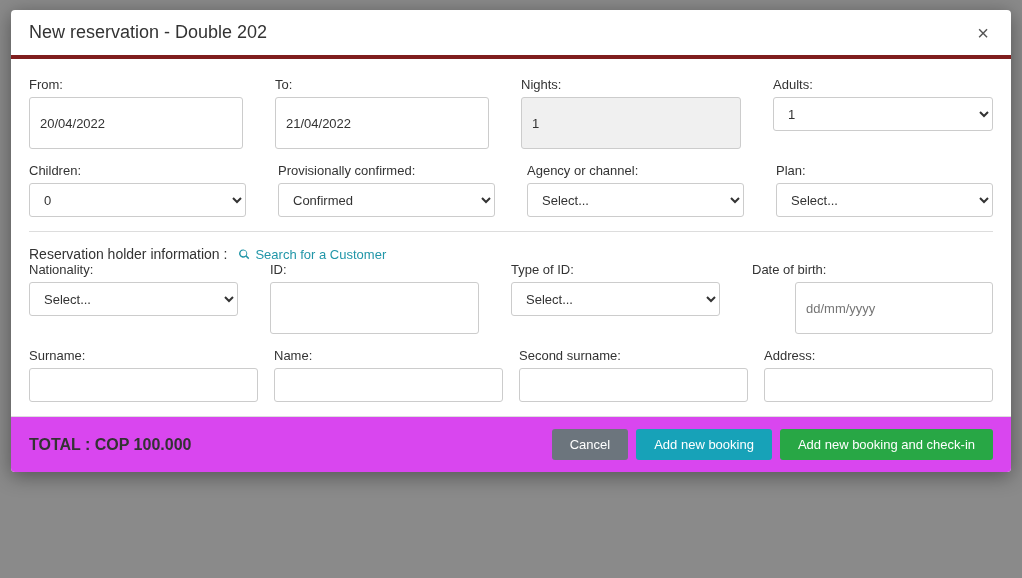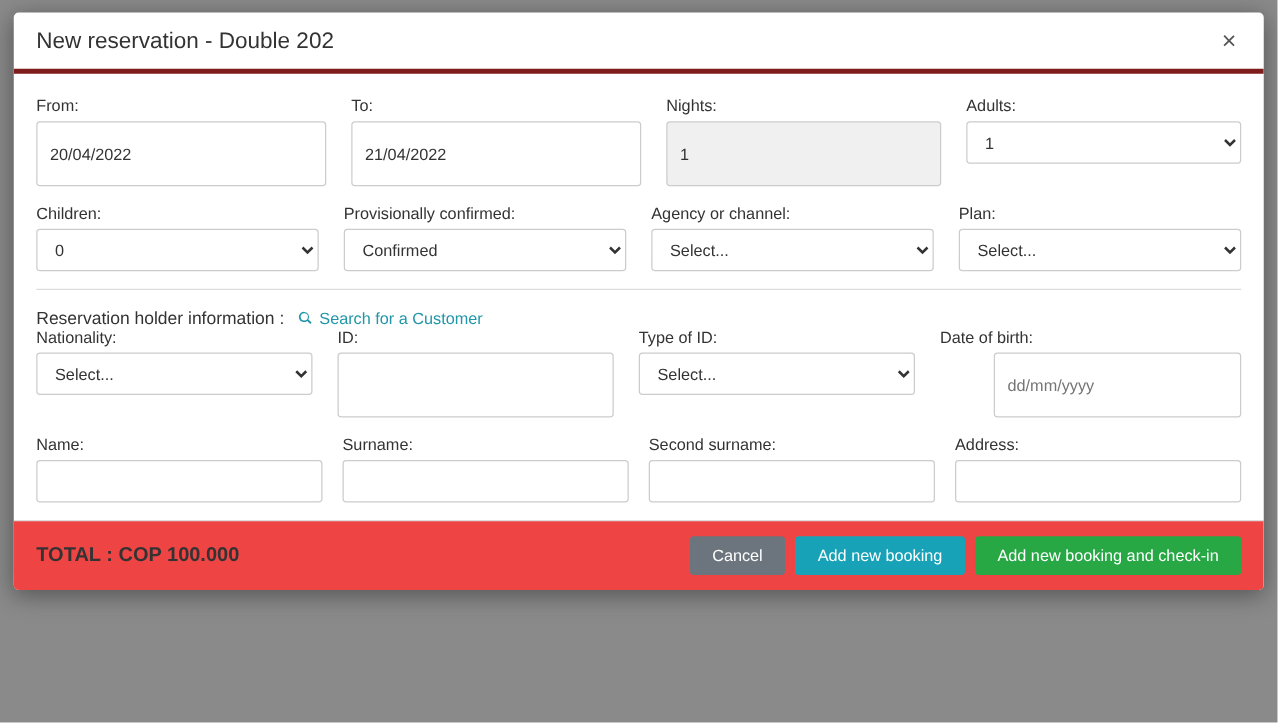--- a/index.html
+++ b/index.html
@@ -60,21 +60,21 @@
     }
 
     .modal-body {
       padding: 18px 18px 0 18px;
       overflow-y: auto;
       flex: 1;
     }
 
     .form-row {
       display: flex;
-      gap: 20px;
+      gap: 32px;
       margin-bottom: 14px;
     }
 
     .form-group {
       display: flex;
       flex-direction: column;
       flex: 1;
     }
 
     .form-group.nights {
@@ -168,21 +168,21 @@
       color: #ef4444;
       margin-left: 43px;
     }
 
     .modal-footer {
       display: flex;
       align-items: center;
       justify-content: space-between;
       padding: 12px 18px;
       border-top: 1px solid #ddd;
-      background: #ef4444;
+      background: #d946ef;
     }
 
     .total-label {
       font-size: 16px;
       font-weight: bold;
       color: #333;
     }
 
     .footer-buttons {
       display: flex;
@@ -333,25 +333,25 @@
           </div>
         </div>
         <div class="form-group">
           <label class="form-label">Date of birth:</label>
           <input type="text" class="form-input dob-input" placeholder="dd/mm/yyyy" value="" style="">
         </div>
       </div>
 
       <div class="form-row name-row">
         <div class="form-group">
+          <label class="form-label">Surname:</label>
+          <input type="text" class="form-input name-input" value="" style="">
+        </div>
+        <div class="form-group">
           <label class="form-label">Name:</label>
-          <input type="text" class="form-input name-input" value="" style="">
-        </div>
-        <div class="form-group">
-          <label class="form-label">Surname:</label>
           <input type="text" class="form-input name-input" value="" style="">
         </div>
         <div class="form-group">
           <label class="form-label">Second surname:</label>
           <input type="text" class="form-input name-input" value="" style="">
         </div>
         <div class="form-group">
           <label class="form-label">Address:</label>
           <input type="text" class="form-input name-input" value="" style="">
         </div>

